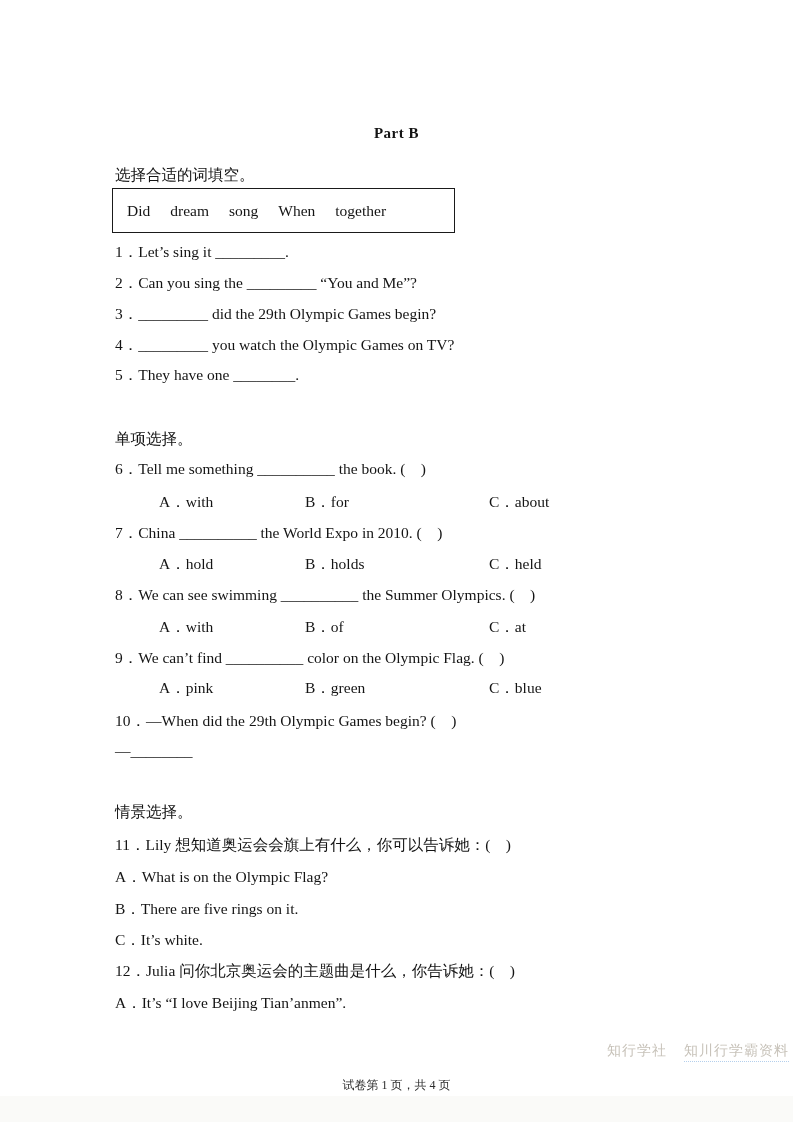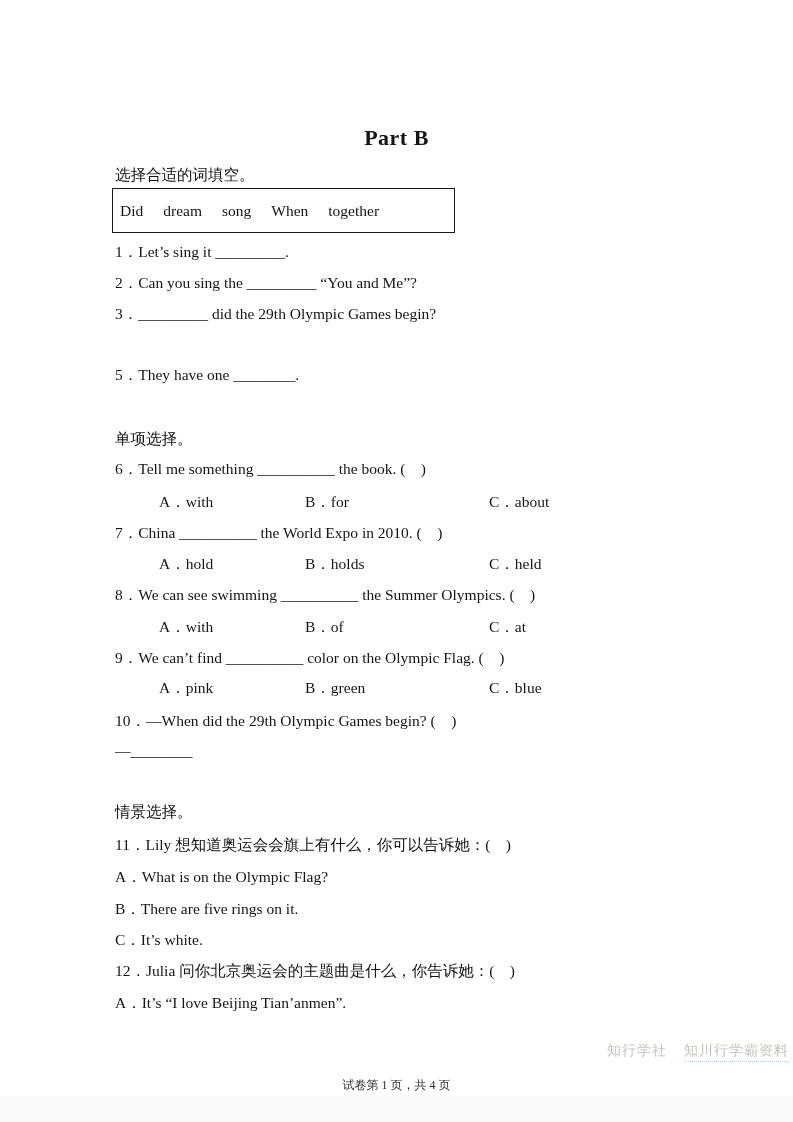--- a/index.html
+++ b/index.html
@@ -14,41 +14,41 @@
     color: #141414;
     font-size: 15.5px;
     overflow: hidden;
   }
   .part-title {
     position: absolute;
     top: 125px;
     left: 0;
     width: 793px;
     text-align: center;
-    font-size: 22px;
+    font-size: 15px;
     font-weight: bold;
     letter-spacing: 0.5px;
   }
   .line {
     position: absolute;
     left: 107px;
     white-space: pre;
     line-height: 1.25;
     margin-left: 8px;
   }
   .word-box {
     position: absolute;
     left: 112px;
     top: 188px;
     width: 343px;
     height: 45px;
     border: 1px solid #1a1a1a;
     display: flex;
     align-items: center;
-    padding-left: 7px;
+    padding-left: 14px;
     box-sizing: border-box;
     gap: 20px;
   }
   .word-box span { white-space: pre; }
   .opt-row {
     position: absolute;
     left: 119px;
     width: 600px;
     height: 20px;
   }
@@ -99,20 +99,21 @@
     <span>Did</span>
     <span>dream</span>
     <span>song</span>
     <span>When</span>
     <span>together</span>
   </div>
 
   <div class="line" style="top:242px">1．Let’s sing it _________.</div>
   <div class="line" style="top:273px">2．Can you sing the _________ “You and Me”?</div>
   <div class="line" style="top:304px">3．_________ did the 29th Olympic Games begin?</div>
+  <div class="line" style="top:335px">4．_________ you watch the Olympic Games on TV?</div>
   <div class="line" style="top:365px">5．They have one ________.</div>
 
   <div class="line" style="top:429px">单项选择。</div>
 
   <div class="line" style="top:459px">6．Tell me something __________ the book. (　)</div>
   <div class="opt-row" style="top:492px">
     <span class="c0">A．with</span>
     <span class="c1">B．for</span>
     <span class="c2">C．about</span>
   </div>

